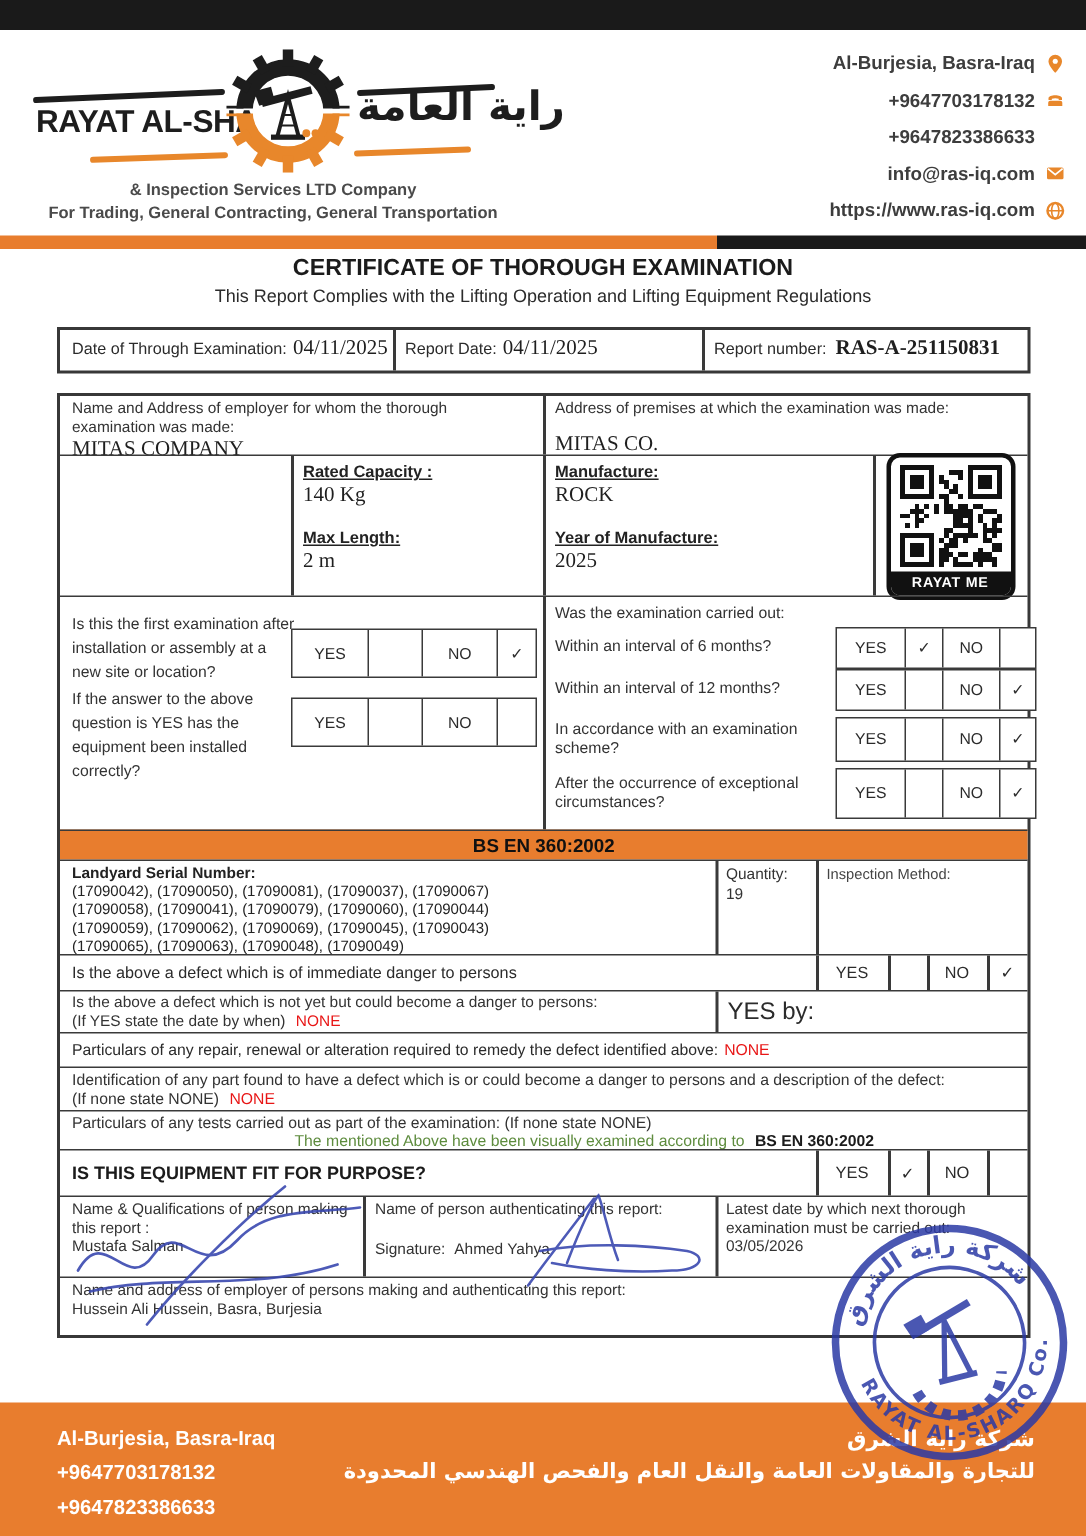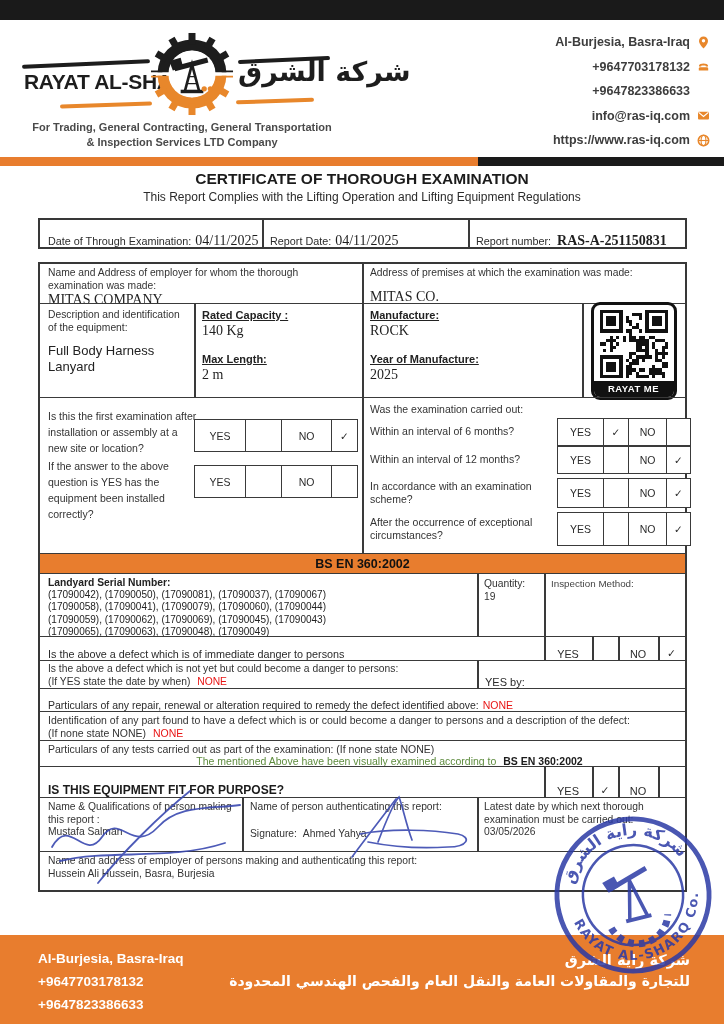--- a/index.html
+++ b/index.html
@@ -25,21 +25,21 @@
   .lab{font-size:10.3px;color:#333;line-height:12.5px;}
   .val{font-size:14px;color:#1f1f1f;font-family:Liberation Serif, serif;}
   .bold{font-weight:bold;}
   .bu{font-weight:bold;text-decoration:underline;font-size:11px;color:#222;}
   .mini{position:absolute;display:flex;border:1.6px solid #3a3a3a;background:#fff;}
   .mini>div{display:flex;align-items:center;justify-content:center;border-left:1.6px solid #3a3a3a;font-size:10.5px;color:#2b2b2b;}
   .mini>div:first-child{border-left:none;}
   .miniL>div:nth-child(1){width:50px}.miniL>div:nth-child(2){width:36px}.miniL>div:nth-child(3){width:50px}.miniL>div:nth-child(4){width:26px}
   .miniR>div:nth-child(1){width:45px}.miniR>div:nth-child(2){width:25px}.miniR>div:nth-child(3){width:38px}.miniR>div:nth-child(4){width:24px}
   .chk{font-size:12.5px;font-weight:bold;color:#161616;}
-  .seg{position:absolute;top:0;bottom:0;display:flex;align-items:flex-end;justify-content:center;font-size:10.8px;color:#2b2b2b;}
+  .seg{position:absolute;top:0;bottom:0;display:flex;align-items:center;justify-content:center;font-size:10.8px;color:#2b2b2b;}
   .red{color:#E81515;}
   .green{color:#5E8C3E;}
   .qrbox{width:86px;border:3px solid #111;border-radius:9px;overflow:hidden;background:#fff;}
   .qrbox svg{display:block;margin:5px auto 3px;width:68px;height:68px;}
   .qrband{background:#111;color:#fff;font-size:9.5px;font-weight:bold;text-align:center;padding:2px 0 3px;letter-spacing:0.5px;}
   .footer{left:0;top:935px;width:724px;height:89px;background:#E87D2E;color:#fff;}
   .ar{font-family:"DejaVu Sans",sans-serif;}
   svg{display:block;}
 </style>
 </head>
@@ -48,21 +48,21 @@
 <div class="page">
 
   <div class="abs topbar"></div>
 
   <div class="abs swoosh" style="left:22px;top:62px;width:128px;background:#1d1d1d;transform:rotate(-2.5deg);"></div>
   <div class="abs swoosh" style="left:238px;top:58px;width:92px;background:#1d1d1d;transform:rotate(-2.5deg);"></div>
   <div class="abs swoosh" style="left:60px;top:103px;width:92px;background:#E8872B;transform:rotate(-2deg);"></div>
   <div class="abs swoosh" style="left:236px;top:99px;width:78px;background:#E8872B;transform:rotate(-2deg);"></div>
 
   <div class="abs brand-en">RAYAT AL-SHARQ</div>
-  <div class="abs brand-ar ar" dir="rtl">شركة الشرق</div>
+  <div class="abs brand-ar ar" dir="rtl">راية العامة</div>
 
   <svg class="abs" style="left:148px;top:26px;" width="88" height="96" viewBox="0 0 100 110">
     <defs>
       <clipPath id="cTop">
           <rect x="0" y="0" width="100" height="53"></rect>
         </clipPath>
       <clipPath id="cBot">
           <rect x="0" y="57" width="100" height="53"></rect>
         </clipPath>
       <g id="gearShape">
@@ -89,22 +89,22 @@
       <path d="M44 66 L56 66 M46 58 L54 58" stroke-width="1.5"></path>
       <path d="M30 49 L68 39" stroke-width="6"></path>
     </g>
     <path d="M24 40 l13 -3.5 l3 11 l-12 3.5 z" fill="#1d1d1d"></path>
     <rect x="37" y="73" width="26" height="4" fill="#1d1d1d"></rect>
     <circle cx="64" cy="72" r="3" fill="#E8872B"></circle>
     <circle cx="71" cy="72" r="3" fill="#E8872B"></circle>
   </svg>
 
   <div class="abs tagline">
+    <div>&amp; Inspection Services LTD Company</div>
     <div>For Trading, General Contracting, General Transportation</div>
-    <div>&amp; Inspection Services LTD Company</div>
   </div>
 
   <div class="abs contacts">
     <div class="contact-row">
       <span>Al-Burjesia, Basra-Iraq</span>
       <svg width="13" height="13" viewBox="0 0 13 13">
           <path d="M6.5.5C4 .5 2 2.5 2 5c0 3 4.5 7.5 4.5 7.5S11 8 11 5c0-2.5-2-4.5-4.5-4.5z" fill="#E8872B"></path>
           <circle cx="6.5" cy="4.8" r="1.7" fill="#fff"></circle>
         </svg>
     </div>
@@ -172,24 +172,20 @@
       <div class="abs" style="left:330px;top:3px;width:308px;">
         <div class="lab">Address of premises at which the examination was made:</div>
         <div class="val" style="margin-top:9px;">MITAS CO.</div>
       </div>
     </div>
 
     <div class="row" style="top:39px;height:94px;">
       <div class="vline" style="left:154px;"></div>
       <div class="vline" style="left:322px;"></div>
       <div class="vline" style="left:542px;"></div>
-      <div class="abs" style="left:8px;top:5px;width:140px;">
-        <div class="lab">Description and identification of the equipment:</div>
-        <div style="font-size:13px;color:#222;margin-top:9px;line-height:16px;">Full Body Harness Lanyard</div>
-      </div>
       <div class="abs" style="left:162px;top:5px;width:152px;">
         <div class="bu">Rated Capacity :</div>
         <div class="val" style="margin-top:2px;">140 Kg</div>
         <div class="bu" style="margin-top:14px;">Max Length:</div>
         <div class="val" style="margin-top:2px;">2 m</div>
       </div>
       <div class="abs" style="left:330px;top:5px;width:205px;">
         <div class="bu">Manufacture:</div>
         <div class="val" style="margin-top:2px;">ROCK</div>
         <div class="bu" style="margin-top:14px;">Year of Manufacture:</div>
@@ -294,21 +290,21 @@
 
     <div class="row" style="top:396px;height:28px;">
       <div class="vline" style="left:437px;"></div>
       <div class="abs lab" style="left:8px;top:2px;width:425px;">
         <div>Is the above a defect which is not yet but could become a danger to persons:</div>
         <div>
           <span>(If YES state the date by when)</span>
           <span class="red" style="margin-left:4px;">NONE</span>
         </div>
       </div>
-      <div class="seg" style="left:437px;width:208px;justify-content:flex-start;padding-left:8px;font-size:11px;">YES by:</div>
+      <div class="seg" style="left:437px;width:208px;justify-content:flex-start;padding-left:8px;font-size:16px;">YES by:</div>
     </div>
 
     <div class="row" style="top:424px;height:23px;padding-left:36px;">
       <div class="seg lab" style="left:0;right:0;justify-content:flex-start;padding-left:8px;font-size:10.5px;">
         <span>Particulars of any repair, renewal or alteration required to remedy the defect identified above:</span>
         <span class="red" style="margin-left:4px;">NONE</span>
       </div>
     </div>
 
     <div class="row" style="top:447px;height:29px;">

